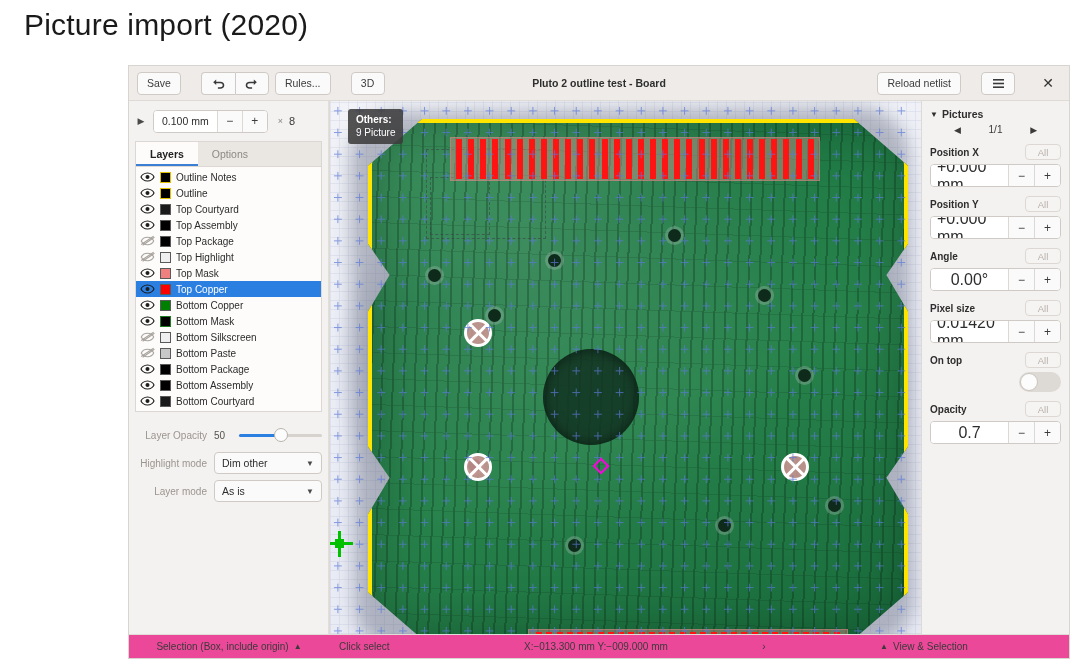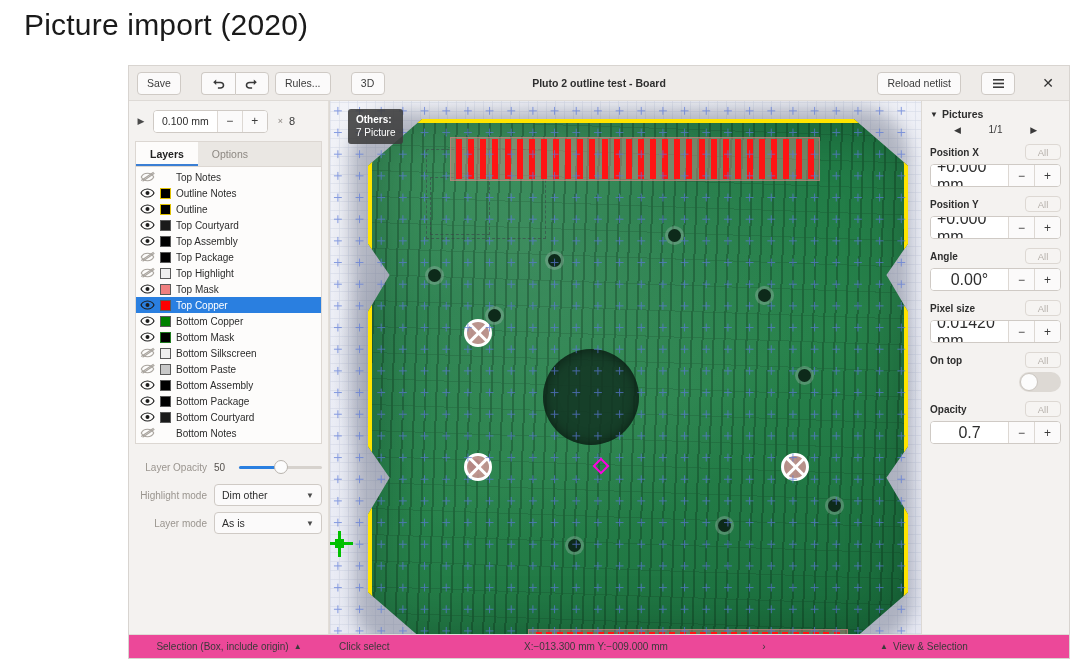--- a/index.html
+++ b/index.html
@@ -394,159 +394,141 @@
       </div>
 
       <div id="layers-card">
         <div id="tabs">
           <div class="tab active">Layers</div>
           <div class="tab">Options</div>
         </div>
         <div id="layer-list">
             <div class="layer-row">
               <span class="eye"><svg width="15" height="12" viewBox="0 0 15 12">
+                  <path d="M7.5 2C4 2 1.6 4.5 1 6c.6 1.5 3 4 6.5 4S13.4 7.5 14 6c-.6-1.5-3-4-6.5-4z" fill="none" stroke="#1d1d1d" stroke-width="1.1"></path>
+                  <circle cx="7.5" cy="6" r="2" fill="#1d1d1d"></circle>
+                </svg></span>
+              <span class="swatch" style="background: rgb(0, 0, 0); border-color: rgb(224, 192, 0);"></span>
+              <span class="layer-name">Outline Notes</span>
+            </div>
+            <div class="layer-row">
+              <span class="eye"><svg width="15" height="12" viewBox="0 0 15 12">
+                  <path d="M7.5 2C4 2 1.6 4.5 1 6c.6 1.5 3 4 6.5 4S13.4 7.5 14 6c-.6-1.5-3-4-6.5-4z" fill="none" stroke="#1d1d1d" stroke-width="1.1"></path>
+                  <circle cx="7.5" cy="6" r="2" fill="#1d1d1d"></circle>
+                </svg></span>
+              <span class="swatch" style="background: rgb(0, 0, 0); border-color: rgb(224, 192, 0);"></span>
+              <span class="layer-name">Outline</span>
+            </div>
+            <div class="layer-row">
+              <span class="eye"><svg width="15" height="12" viewBox="0 0 15 12">
+                  <path d="M7.5 2C4 2 1.6 4.5 1 6c.6 1.5 3 4 6.5 4S13.4 7.5 14 6c-.6-1.5-3-4-6.5-4z" fill="none" stroke="#1d1d1d" stroke-width="1.1"></path>
+                  <circle cx="7.5" cy="6" r="2" fill="#1d1d1d"></circle>
+                </svg></span>
+              <span class="swatch" style="background: rgb(26, 26, 26);"></span>
+              <span class="layer-name">Top Courtyard</span>
+            </div>
+            <div class="layer-row">
+              <span class="eye"><svg width="15" height="12" viewBox="0 0 15 12">
+                  <path d="M7.5 2C4 2 1.6 4.5 1 6c.6 1.5 3 4 6.5 4S13.4 7.5 14 6c-.6-1.5-3-4-6.5-4z" fill="none" stroke="#1d1d1d" stroke-width="1.1"></path>
+                  <circle cx="7.5" cy="6" r="2" fill="#1d1d1d"></circle>
+                </svg></span>
+              <span class="swatch" style="background: rgb(0, 0, 0);"></span>
+              <span class="layer-name">Top Assembly</span>
+            </div>
+            <div class="layer-row">
+              <span class="eye"><svg width="15" height="12" viewBox="0 0 15 12">
                   <path d="M7.5 2.2C4.2 2.2 1.9 4.6 1.3 6c.6 1.4 2.9 3.8 6.2 3.8S13.1 7.4 13.7 6c-.6-1.4-2.9-3.8-6.2-3.8z" fill="none" stroke="#a9a49e" stroke-width="1.1"></path>
                   <path d="M1.2 9.6 13.6 1.3" stroke="#a9a49e" stroke-width="1.2"></path>
                   <path d="M2.6 10.3 14.4 2.3" stroke="#a9a49e" stroke-width="1.2"></path>
                 </svg></span>
-              <span class="swatch none"></span>
-              <span class="layer-name">Top Notes</span>
-            </div>
-            <div class="layer-row">
-              <span class="eye"><svg width="15" height="12" viewBox="0 0 15 12">
-                  <path d="M7.5 2C4 2 1.6 4.5 1 6c.6 1.5 3 4 6.5 4S13.4 7.5 14 6c-.6-1.5-3-4-6.5-4z" fill="none" stroke="#1d1d1d" stroke-width="1.1"></path>
-                  <circle cx="7.5" cy="6" r="2" fill="#1d1d1d"></circle>
-                </svg></span>
-              <span class="swatch" style="background: rgb(0, 0, 0); border-color: rgb(224, 192, 0);"></span>
-              <span class="layer-name">Outline Notes</span>
-            </div>
-            <div class="layer-row">
-              <span class="eye"><svg width="15" height="12" viewBox="0 0 15 12">
-                  <path d="M7.5 2C4 2 1.6 4.5 1 6c.6 1.5 3 4 6.5 4S13.4 7.5 14 6c-.6-1.5-3-4-6.5-4z" fill="none" stroke="#1d1d1d" stroke-width="1.1"></path>
-                  <circle cx="7.5" cy="6" r="2" fill="#1d1d1d"></circle>
-                </svg></span>
-              <span class="swatch" style="background: rgb(0, 0, 0); border-color: rgb(224, 192, 0);"></span>
-              <span class="layer-name">Outline</span>
-            </div>
-            <div class="layer-row">
-              <span class="eye"><svg width="15" height="12" viewBox="0 0 15 12">
-                  <path d="M7.5 2C4 2 1.6 4.5 1 6c.6 1.5 3 4 6.5 4S13.4 7.5 14 6c-.6-1.5-3-4-6.5-4z" fill="none" stroke="#1d1d1d" stroke-width="1.1"></path>
-                  <circle cx="7.5" cy="6" r="2" fill="#1d1d1d"></circle>
-                </svg></span>
-              <span class="swatch" style="background: rgb(26, 26, 26);"></span>
-              <span class="layer-name">Top Courtyard</span>
-            </div>
-            <div class="layer-row">
-              <span class="eye"><svg width="15" height="12" viewBox="0 0 15 12">
-                  <path d="M7.5 2C4 2 1.6 4.5 1 6c.6 1.5 3 4 6.5 4S13.4 7.5 14 6c-.6-1.5-3-4-6.5-4z" fill="none" stroke="#1d1d1d" stroke-width="1.1"></path>
-                  <circle cx="7.5" cy="6" r="2" fill="#1d1d1d"></circle>
-                </svg></span>
               <span class="swatch" style="background: rgb(0, 0, 0);"></span>
-              <span class="layer-name">Top Assembly</span>
+              <span class="layer-name">Top Package</span>
             </div>
             <div class="layer-row">
               <span class="eye"><svg width="15" height="12" viewBox="0 0 15 12">
                   <path d="M7.5 2.2C4.2 2.2 1.9 4.6 1.3 6c.6 1.4 2.9 3.8 6.2 3.8S13.1 7.4 13.7 6c-.6-1.4-2.9-3.8-6.2-3.8z" fill="none" stroke="#a9a49e" stroke-width="1.1"></path>
                   <path d="M1.2 9.6 13.6 1.3" stroke="#a9a49e" stroke-width="1.2"></path>
                   <path d="M2.6 10.3 14.4 2.3" stroke="#a9a49e" stroke-width="1.2"></path>
                 </svg></span>
-              <span class="swatch" style="background: rgb(0, 0, 0);"></span>
-              <span class="layer-name">Top Package</span>
+              <span class="swatch" style="background: rgb(239, 239, 239);"></span>
+              <span class="layer-name">Top Highlight</span>
+            </div>
+            <div class="layer-row">
+              <span class="eye"><svg width="15" height="12" viewBox="0 0 15 12">
+                  <path d="M7.5 2C4 2 1.6 4.5 1 6c.6 1.5 3 4 6.5 4S13.4 7.5 14 6c-.6-1.5-3-4-6.5-4z" fill="none" stroke="#1d1d1d" stroke-width="1.1"></path>
+                  <circle cx="7.5" cy="6" r="2" fill="#1d1d1d"></circle>
+                </svg></span>
+              <span class="swatch" style="background: rgb(240, 128, 128);"></span>
+              <span class="layer-name">Top Mask</span>
+            </div>
+            <div class="layer-row selected">
+              <span class="eye"><svg width="15" height="12" viewBox="0 0 15 12">
+                  <path d="M7.5 2C4 2 1.6 4.5 1 6c.6 1.5 3 4 6.5 4S13.4 7.5 14 6c-.6-1.5-3-4-6.5-4z" fill="none" stroke="#1d1d1d" stroke-width="1.1"></path>
+                  <circle cx="7.5" cy="6" r="2" fill="#1d1d1d"></circle>
+                </svg></span>
+              <span class="swatch" style="background: rgb(255, 0, 0);"></span>
+              <span class="layer-name">Top Copper</span>
+            </div>
+            <div class="layer-row">
+              <span class="eye"><svg width="15" height="12" viewBox="0 0 15 12">
+                  <path d="M7.5 2C4 2 1.6 4.5 1 6c.6 1.5 3 4 6.5 4S13.4 7.5 14 6c-.6-1.5-3-4-6.5-4z" fill="none" stroke="#1d1d1d" stroke-width="1.1"></path>
+                  <circle cx="7.5" cy="6" r="2" fill="#1d1d1d"></circle>
+                </svg></span>
+              <span class="swatch" style="background: rgb(0, 128, 0);"></span>
+              <span class="layer-name">Bottom Copper</span>
+            </div>
+            <div class="layer-row">
+              <span class="eye"><svg width="15" height="12" viewBox="0 0 15 12">
+                  <path d="M7.5 2C4 2 1.6 4.5 1 6c.6 1.5 3 4 6.5 4S13.4 7.5 14 6c-.6-1.5-3-4-6.5-4z" fill="none" stroke="#1d1d1d" stroke-width="1.1"></path>
+                  <circle cx="7.5" cy="6" r="2" fill="#1d1d1d"></circle>
+                </svg></span>
+              <span class="swatch" style="background: rgb(0, 0, 0); border-color: rgb(30, 122, 30);"></span>
+              <span class="layer-name">Bottom Mask</span>
             </div>
             <div class="layer-row">
               <span class="eye"><svg width="15" height="12" viewBox="0 0 15 12">
                   <path d="M7.5 2.2C4.2 2.2 1.9 4.6 1.3 6c.6 1.4 2.9 3.8 6.2 3.8S13.1 7.4 13.7 6c-.6-1.4-2.9-3.8-6.2-3.8z" fill="none" stroke="#a9a49e" stroke-width="1.1"></path>
                   <path d="M1.2 9.6 13.6 1.3" stroke="#a9a49e" stroke-width="1.2"></path>
                   <path d="M2.6 10.3 14.4 2.3" stroke="#a9a49e" stroke-width="1.2"></path>
                 </svg></span>
               <span class="swatch" style="background: rgb(239, 239, 239);"></span>
-              <span class="layer-name">Top Highlight</span>
-            </div>
-            <div class="layer-row">
-              <span class="eye"><svg width="15" height="12" viewBox="0 0 15 12">
-                  <path d="M7.5 2C4 2 1.6 4.5 1 6c.6 1.5 3 4 6.5 4S13.4 7.5 14 6c-.6-1.5-3-4-6.5-4z" fill="none" stroke="#1d1d1d" stroke-width="1.1"></path>
-                  <circle cx="7.5" cy="6" r="2" fill="#1d1d1d"></circle>
-                </svg></span>
-              <span class="swatch" style="background: rgb(240, 128, 128);"></span>
-              <span class="layer-name">Top Mask</span>
-            </div>
-            <div class="layer-row selected">
-              <span class="eye"><svg width="15" height="12" viewBox="0 0 15 12">
-                  <path d="M7.5 2C4 2 1.6 4.5 1 6c.6 1.5 3 4 6.5 4S13.4 7.5 14 6c-.6-1.5-3-4-6.5-4z" fill="none" stroke="#1d1d1d" stroke-width="1.1"></path>
-                  <circle cx="7.5" cy="6" r="2" fill="#1d1d1d"></circle>
-                </svg></span>
-              <span class="swatch" style="background: rgb(255, 0, 0);"></span>
-              <span class="layer-name">Top Copper</span>
-            </div>
-            <div class="layer-row">
-              <span class="eye"><svg width="15" height="12" viewBox="0 0 15 12">
-                  <path d="M7.5 2C4 2 1.6 4.5 1 6c.6 1.5 3 4 6.5 4S13.4 7.5 14 6c-.6-1.5-3-4-6.5-4z" fill="none" stroke="#1d1d1d" stroke-width="1.1"></path>
-                  <circle cx="7.5" cy="6" r="2" fill="#1d1d1d"></circle>
-                </svg></span>
-              <span class="swatch" style="background: rgb(0, 128, 0);"></span>
-              <span class="layer-name">Bottom Copper</span>
-            </div>
-            <div class="layer-row">
-              <span class="eye"><svg width="15" height="12" viewBox="0 0 15 12">
-                  <path d="M7.5 2C4 2 1.6 4.5 1 6c.6 1.5 3 4 6.5 4S13.4 7.5 14 6c-.6-1.5-3-4-6.5-4z" fill="none" stroke="#1d1d1d" stroke-width="1.1"></path>
-                  <circle cx="7.5" cy="6" r="2" fill="#1d1d1d"></circle>
-                </svg></span>
-              <span class="swatch" style="background: rgb(0, 0, 0); border-color: rgb(30, 122, 30);"></span>
-              <span class="layer-name">Bottom Mask</span>
+              <span class="layer-name">Bottom Silkscreen</span>
             </div>
             <div class="layer-row">
               <span class="eye"><svg width="15" height="12" viewBox="0 0 15 12">
                   <path d="M7.5 2.2C4.2 2.2 1.9 4.6 1.3 6c.6 1.4 2.9 3.8 6.2 3.8S13.1 7.4 13.7 6c-.6-1.4-2.9-3.8-6.2-3.8z" fill="none" stroke="#a9a49e" stroke-width="1.1"></path>
                   <path d="M1.2 9.6 13.6 1.3" stroke="#a9a49e" stroke-width="1.2"></path>
                   <path d="M2.6 10.3 14.4 2.3" stroke="#a9a49e" stroke-width="1.2"></path>
                 </svg></span>
-              <span class="swatch" style="background: rgb(239, 239, 239);"></span>
-              <span class="layer-name">Bottom Silkscreen</span>
-            </div>
-            <div class="layer-row">
-              <span class="eye"><svg width="15" height="12" viewBox="0 0 15 12">
-                  <path d="M7.5 2.2C4.2 2.2 1.9 4.6 1.3 6c.6 1.4 2.9 3.8 6.2 3.8S13.1 7.4 13.7 6c-.6-1.4-2.9-3.8-6.2-3.8z" fill="none" stroke="#a9a49e" stroke-width="1.1"></path>
-                  <path d="M1.2 9.6 13.6 1.3" stroke="#a9a49e" stroke-width="1.2"></path>
-                  <path d="M2.6 10.3 14.4 2.3" stroke="#a9a49e" stroke-width="1.2"></path>
-                </svg></span>
               <span class="swatch" style="background: rgb(200, 200, 200);"></span>
               <span class="layer-name">Bottom Paste</span>
             </div>
             <div class="layer-row">
               <span class="eye"><svg width="15" height="12" viewBox="0 0 15 12">
                   <path d="M7.5 2C4 2 1.6 4.5 1 6c.6 1.5 3 4 6.5 4S13.4 7.5 14 6c-.6-1.5-3-4-6.5-4z" fill="none" stroke="#1d1d1d" stroke-width="1.1"></path>
                   <circle cx="7.5" cy="6" r="2" fill="#1d1d1d"></circle>
                 </svg></span>
               <span class="swatch" style="background: rgb(0, 0, 0);"></span>
+              <span class="layer-name">Bottom Package</span>
+            </div>
+            <div class="layer-row">
+              <span class="eye"><svg width="15" height="12" viewBox="0 0 15 12">
+                  <path d="M7.5 2C4 2 1.6 4.5 1 6c.6 1.5 3 4 6.5 4S13.4 7.5 14 6c-.6-1.5-3-4-6.5-4z" fill="none" stroke="#1d1d1d" stroke-width="1.1"></path>
+                  <circle cx="7.5" cy="6" r="2" fill="#1d1d1d"></circle>
+                </svg></span>
+              <span class="swatch" style="background: rgb(0, 0, 0);"></span>
               <span class="layer-name">Bottom Assembly</span>
-            </div>
-            <div class="layer-row">
-              <span class="eye"><svg width="15" height="12" viewBox="0 0 15 12">
-                  <path d="M7.5 2C4 2 1.6 4.5 1 6c.6 1.5 3 4 6.5 4S13.4 7.5 14 6c-.6-1.5-3-4-6.5-4z" fill="none" stroke="#1d1d1d" stroke-width="1.1"></path>
-                  <circle cx="7.5" cy="6" r="2" fill="#1d1d1d"></circle>
-                </svg></span>
-              <span class="swatch" style="background: rgb(0, 0, 0);"></span>
-              <span class="layer-name">Bottom Package</span>
             </div>
             <div class="layer-row">
               <span class="eye"><svg width="15" height="12" viewBox="0 0 15 12">
                   <path d="M7.5 2C4 2 1.6 4.5 1 6c.6 1.5 3 4 6.5 4S13.4 7.5 14 6c-.6-1.5-3-4-6.5-4z" fill="none" stroke="#1d1d1d" stroke-width="1.1"></path>
                   <circle cx="7.5" cy="6" r="2" fill="#1d1d1d"></circle>
                 </svg></span>
               <span class="swatch" style="background: rgb(26, 26, 26);"></span>
               <span class="layer-name">Bottom Courtyard</span>
-            </div>
-            <div class="layer-row">
-              <span class="eye"><svg width="15" height="12" viewBox="0 0 15 12">
-                  <path d="M7.5 2.2C4.2 2.2 1.9 4.6 1.3 6c.6 1.4 2.9 3.8 6.2 3.8S13.1 7.4 13.7 6c-.6-1.4-2.9-3.8-6.2-3.8z" fill="none" stroke="#a9a49e" stroke-width="1.1"></path>
-                  <path d="M1.2 9.6 13.6 1.3" stroke="#a9a49e" stroke-width="1.2"></path>
-                  <path d="M2.6 10.3 14.4 2.3" stroke="#a9a49e" stroke-width="1.2"></path>
-                </svg></span>
-              <span class="swatch none"></span>
-              <span class="layer-name">Bottom Notes</span>
             </div>
           </div>
       </div>
 
       <div id="layer-controls">
         <div class="ctl-row">
           <div class="ctl-label">Layer Opacity</div>
           <div class="opa-num">50</div>
           <div class="slider-wrap">
             <div class="slider-track"></div>
@@ -677,21 +659,21 @@
       </div>
 
       <div id="origin" style="left:-3px; top:430px;">
         <div class="h"></div>
         <div class="v"></div>
         <div class="sq"></div>
       </div>
 
       <div id="others-badge">
         <div style="font-weight:bold">Others:</div>
-        <div>7 Picture</div>
+        <div>9 Picture</div>
       </div>
     </div>
 
     <div id="right-panel">
       <div id="pic-header">
         <span class="tri">▼</span>
         <span>Pictures</span>
       </div>
       <div id="pager">
         <span class="pg-arrow">◀</span>

